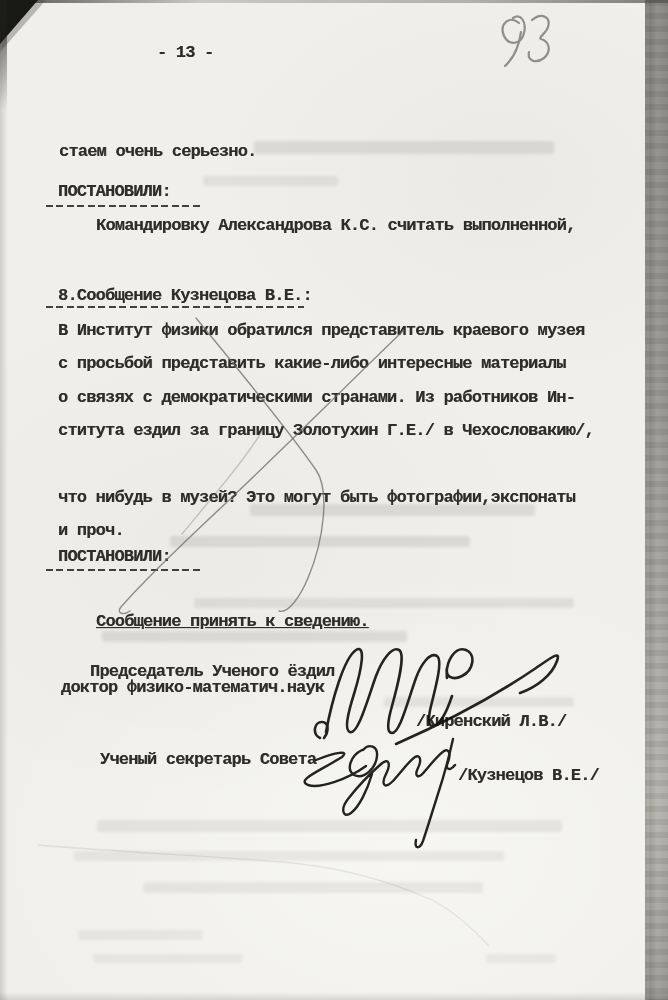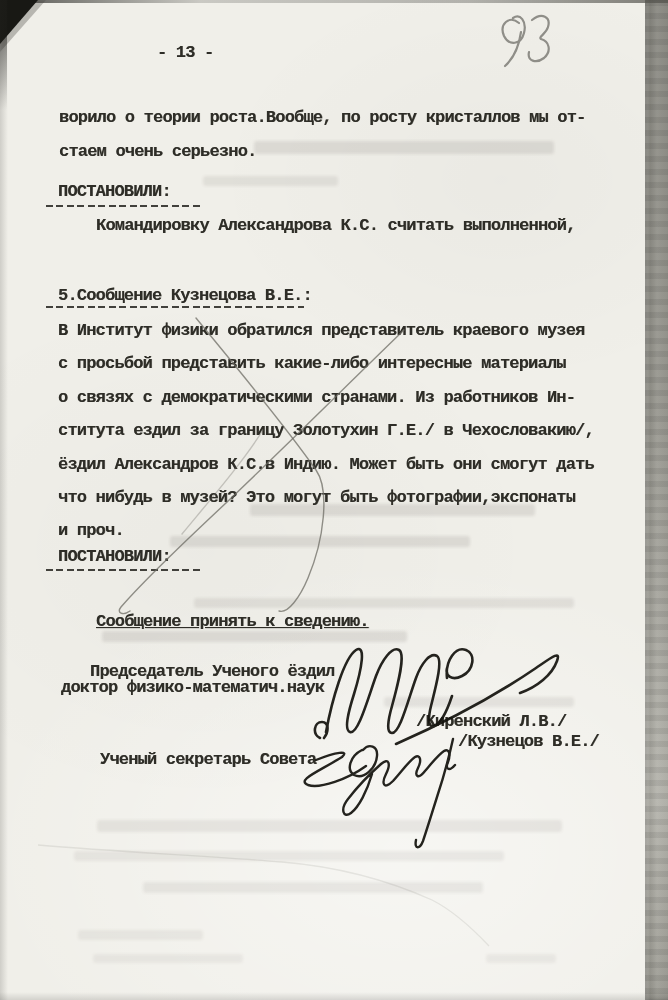--- a/index.html
+++ b/index.html
@@ -77,47 +77,45 @@
   <div class="ghost" style="left:384px; top:697px; width:190px; height:10px; opacity:.8"></div>
   <div class="ghost" style="left:97px;  top:820px; width:465px; height:12px; opacity:.75"></div>
   <div class="ghost" style="left:74px;  top:851px; width:430px; height:10px; opacity:.65"></div>
   <div class="ghost" style="left:143px; top:882px; width:340px; height:11px; opacity:.7"></div>
   <div class="ghost" style="left:78px;  top:930px; width:125px; height:10px; opacity:.6"></div>
   <div class="ghost" style="left:93px;  top:954px; width:150px; height:9px; opacity:.55"></div>
   <div class="ghost" style="left:486px; top:954px; width:70px; height:9px; opacity:.55"></div>
 
   <div class="tw" style="left:157px; top:43px;">- 13 -</div>
 
-  <div class="tw" style="left:59px; top:108px;">ворило о теории роста.Вообще, по росту кристаллов мы от-</div>
   <div class="tw" style="left:59px; top:142px;">стаем очень серьезно.</div>
 
   <div class="tw" style="left:58px; top:182px;">ПОСТАНОВИЛИ:</div>
   <div class="dash" style="left:46px; top:205px; width:155px;"></div>
   <div class="tw" style="left:96px; top:216px;">Командировку Александрова К.С. считать выполненной,</div>
 
-  <div class="tw" style="left:58px; top:286px;">5.Сообщение Кузнецова В.Е.:</div>
+  <div class="tw" style="left:58px; top:286px;">8.Сообщение Кузнецова В.Е.:</div>
   <div class="dash" style="left:46px; top:306px; width:258px;"></div>
 
   <div class="tw" style="left:58px; top:321px;">В Институт физики обратился представитель краевого музея</div>
   <div class="tw" style="left:58px; top:388px;">о связях с демократическими странами. Из работников Ин-</div>
   <div class="tw" style="left:58px; top:354px;">с просьбой представить какие-либо интересные материалы</div>
   <div class="tw" style="left:58px; top:421px;">ститута ездил за границу Золотухин Г.Е./ в Чехословакию/,</div>
-  <div class="tw" style="left:58px; top:455px;">ёздил Александров К.С.в Индию. Может быть они смогут дать</div>
   <div class="tw" style="left:58px; top:488px;text-align:right;">что нибудь в музей? Это могут быть фотографии,экспонаты</div>
   <div class="tw" style="left:58px; top:521px;">и проч.</div>
 
   <div class="tw" style="left:58px; top:547px;">ПОСТАНОВИЛИ:</div>
   <div class="dash" style="left:46px; top:569px; width:155px;"></div>
   <div class="tw" style="left:96px; top:612px;text-decoration:underline;">Сообщение принять к сведению.</div>
 
   <div class="tw" style="left:90px;  top:662px;">Председатель Ученого ёздил</div>
   <div class="tw" style="left:61px;  top:678px;">доктор физико-математич.наук</div>
   <div class="tw" style="left:416px; top:712px;">/Киренский Л.В./</div>
   <div class="tw" style="left:100px; top:750px;">Ученый секретарь Совета</div>
-  <div class="tw" style="left:458px; top:732px;text-align:right;">/Кузнецов В.Е./</div>
+  <div class="tw" style="left:458px; top:766px;text-align:right;">/Кузнецов В.Е./</div>
 
   <svg class="overlay" width="668" height="1000" viewBox="0 0 668 1000">
 
     <g stroke="#85847e" stroke-width="2.2" fill="none" stroke-linecap="round" stroke-linejoin="round" opacity="0.9">
       <path d="M519,23 C509,15 499,24 504,36 C509,46 521,45 524,33 C527,21 520,13 513,18"></path>
       <path d="M521,32 C519,46 514,58 505,66"></path>
       <path d="M532,20 C542,12 551,17 548,27 C546,34 538,37 541,39 C549,41 552,51 544,58 C536,64 527,61 529,52"></path>
     </g>
 
     <g stroke="rgba(110,108,100,0.75)" stroke-width="1.4" fill="none" stroke-linecap="round">

